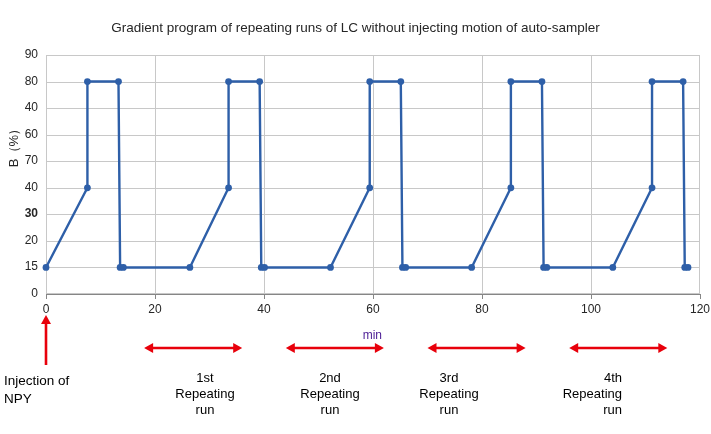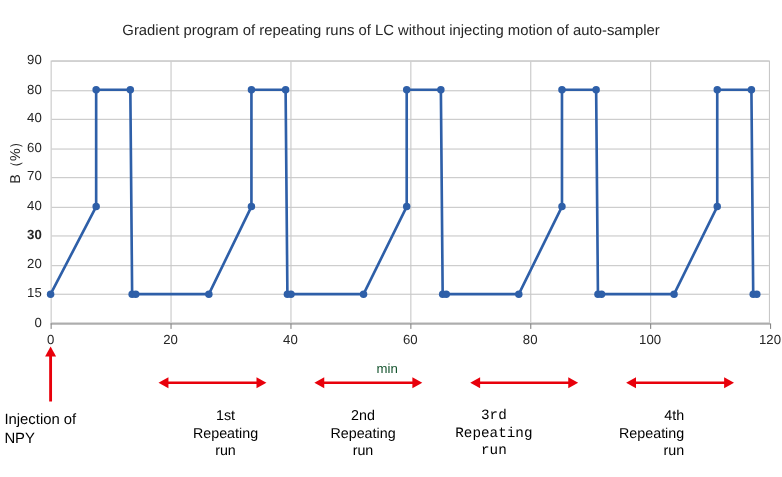--- a/index.html
+++ b/index.html
@@ -18,21 +18,21 @@
 
   .y-axis-title{
     position:absolute;left:-16px;top:136px;width:60px;
     text-align:center;font-size:13px;color:#262626;
     transform:rotate(-90deg);transform-origin:center center;
     letter-spacing:-0.5px;
   }
 
   .x-axis-title{
     position:absolute;left:322px;top:328px;width:60px;
-    text-align:center;font-size:12px;color:#14532d;
+    text-align:right;font-size:12px;color:#4c1d95;
   }
 
   .plot-area{
     position:absolute;left:46px;top:55px;width:654px;height:239px;
     border:1px solid #c8c8c8;box-sizing:border-box;
   }
   .gridline-h{position:absolute;left:0;width:100%;height:1px;background:#c8c8c8;}
   .gridline-v{position:absolute;top:0;height:100%;width:1px;background:#c8c8c8;}
   .y-label-wrap{position:absolute;left:0;top:0;width:711px;height:434px;pointer-events:none;}
   .ylab{position:absolute;width:30px;text-align:right;font-size:12px;color:#262626;}
@@ -176,21 +176,21 @@
     <span>Repeating</span><br>
     <span>run</span>
   </div>
 
   <div class="ann-label" style="left:275px;top:370px;width:110px;">
     <span>2nd</span><br>
     <span>Repeating</span><br>
     <span>run</span>
   </div>
 
-  <div class="ann-label" style="left:394px;top:370px;width:110px;font-family:Liberation Mono, monospace;">
+  <div class="ann-label" style="left:394px;top:370px;width:110px;">
     <span>3rd</span><br>
     <span>Repeating</span><br>
     <span>run</span>
   </div>
 
   <div class="ann-label" style="left:512px;top:370px;width:110px;text-align:right;">
     <span>4th</span><br>
     <span>Repeating</span><br>
     <span>run</span>
   </div>

